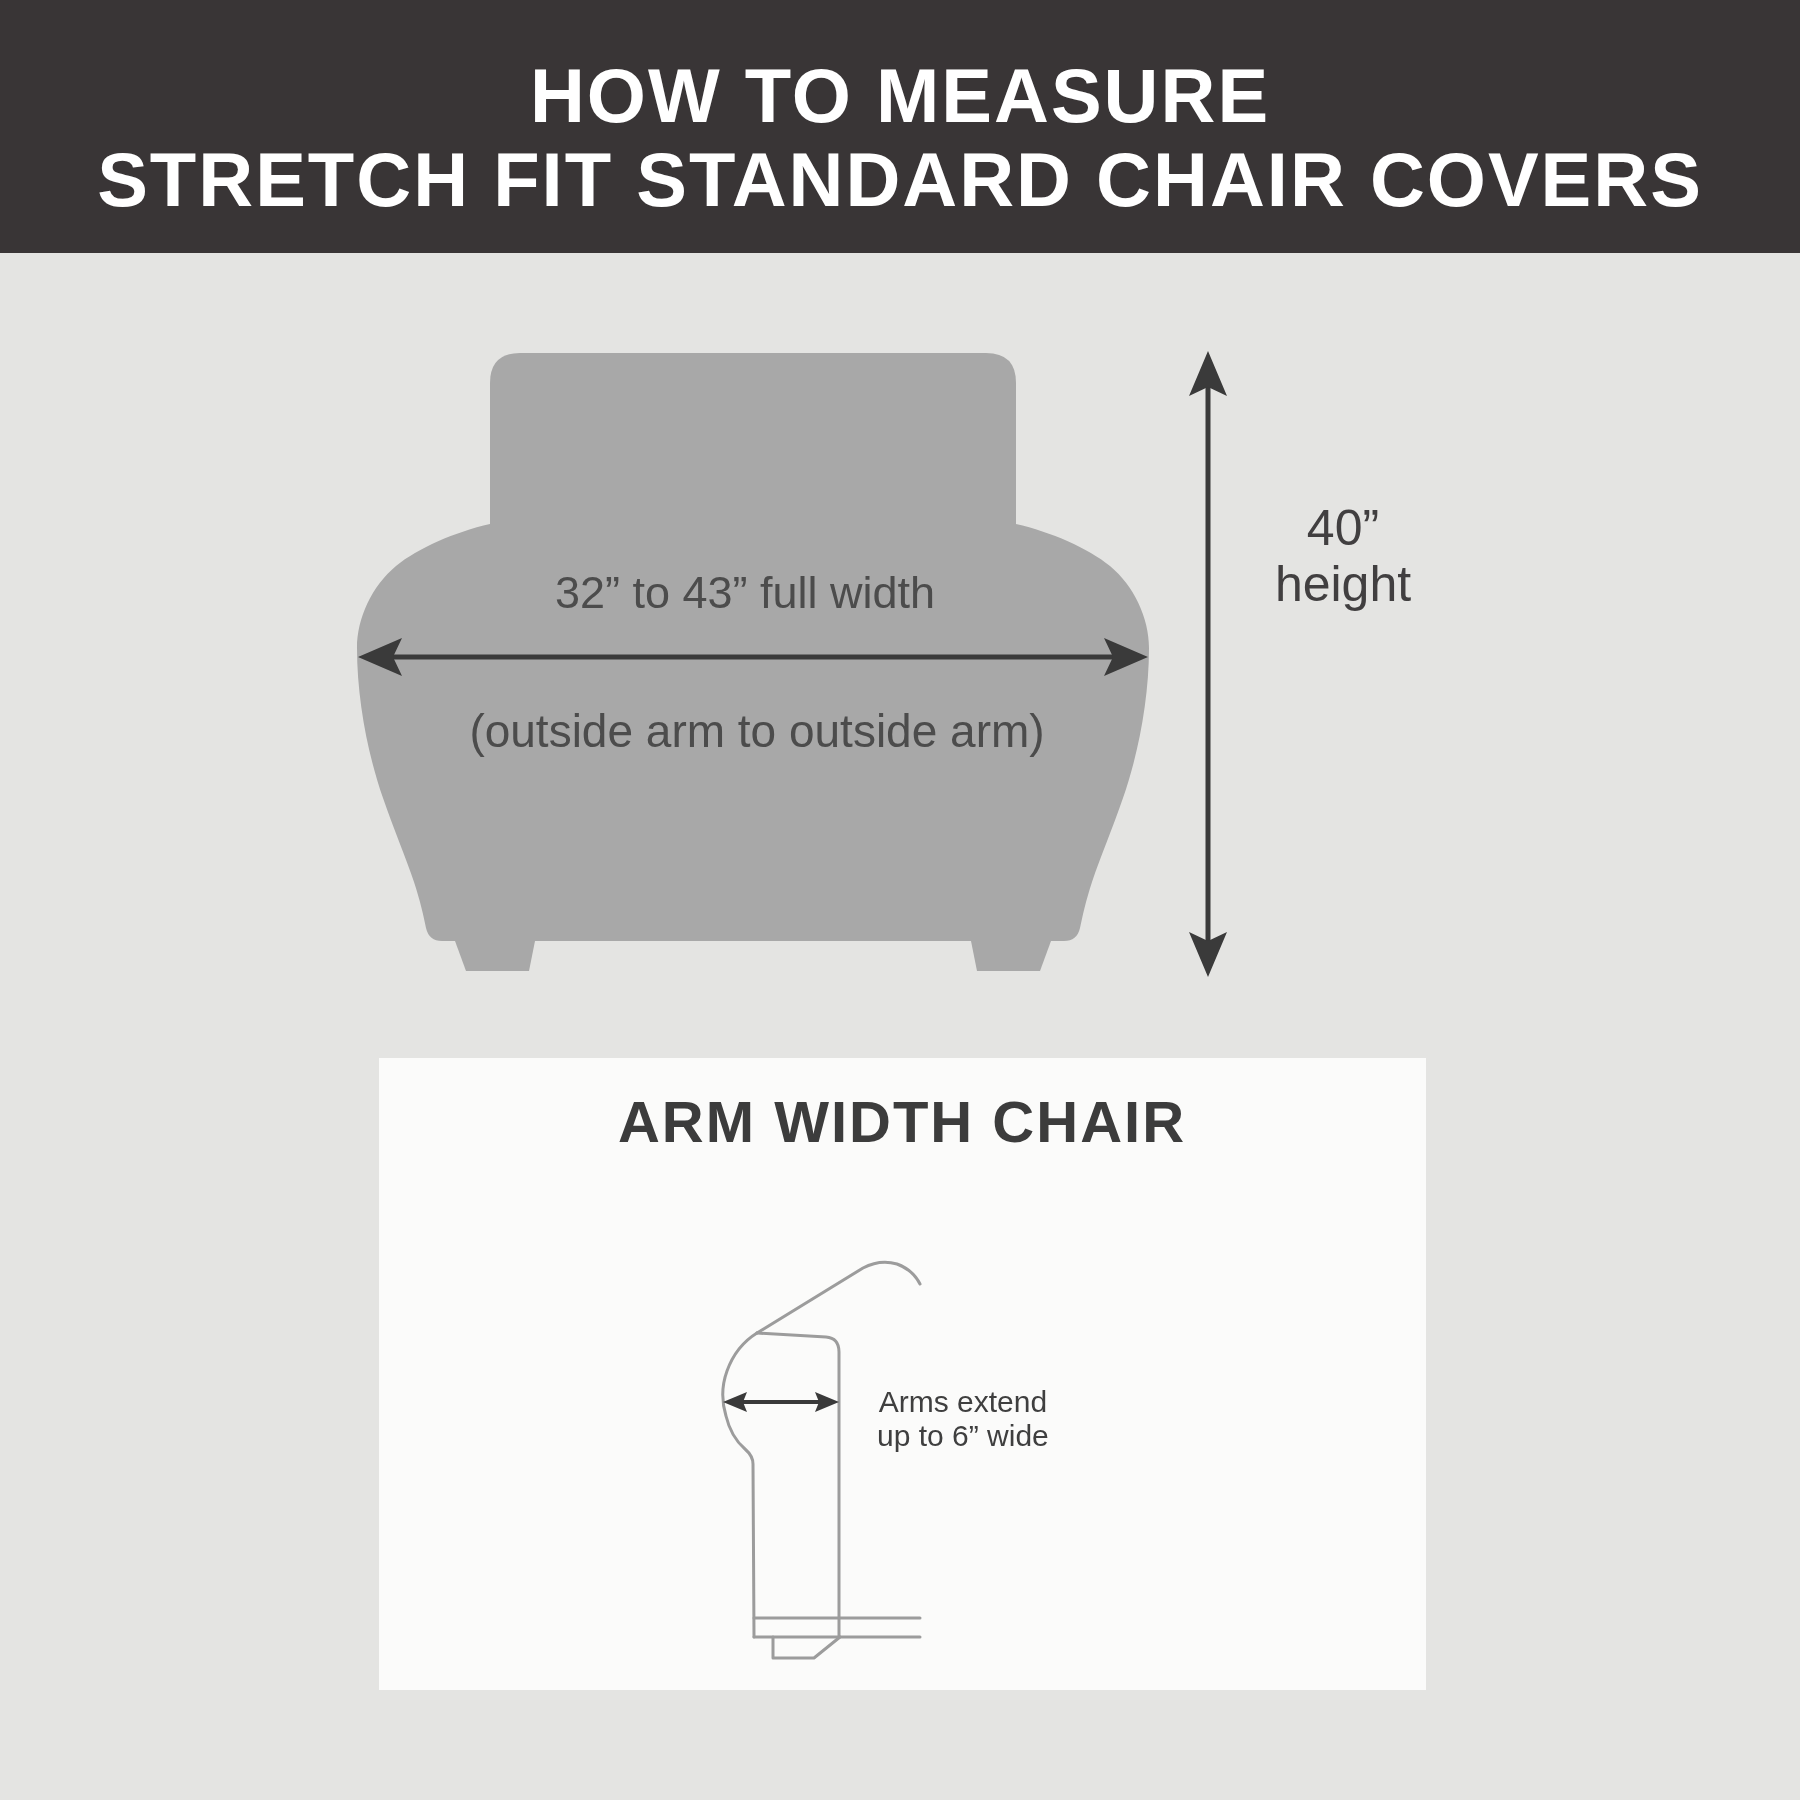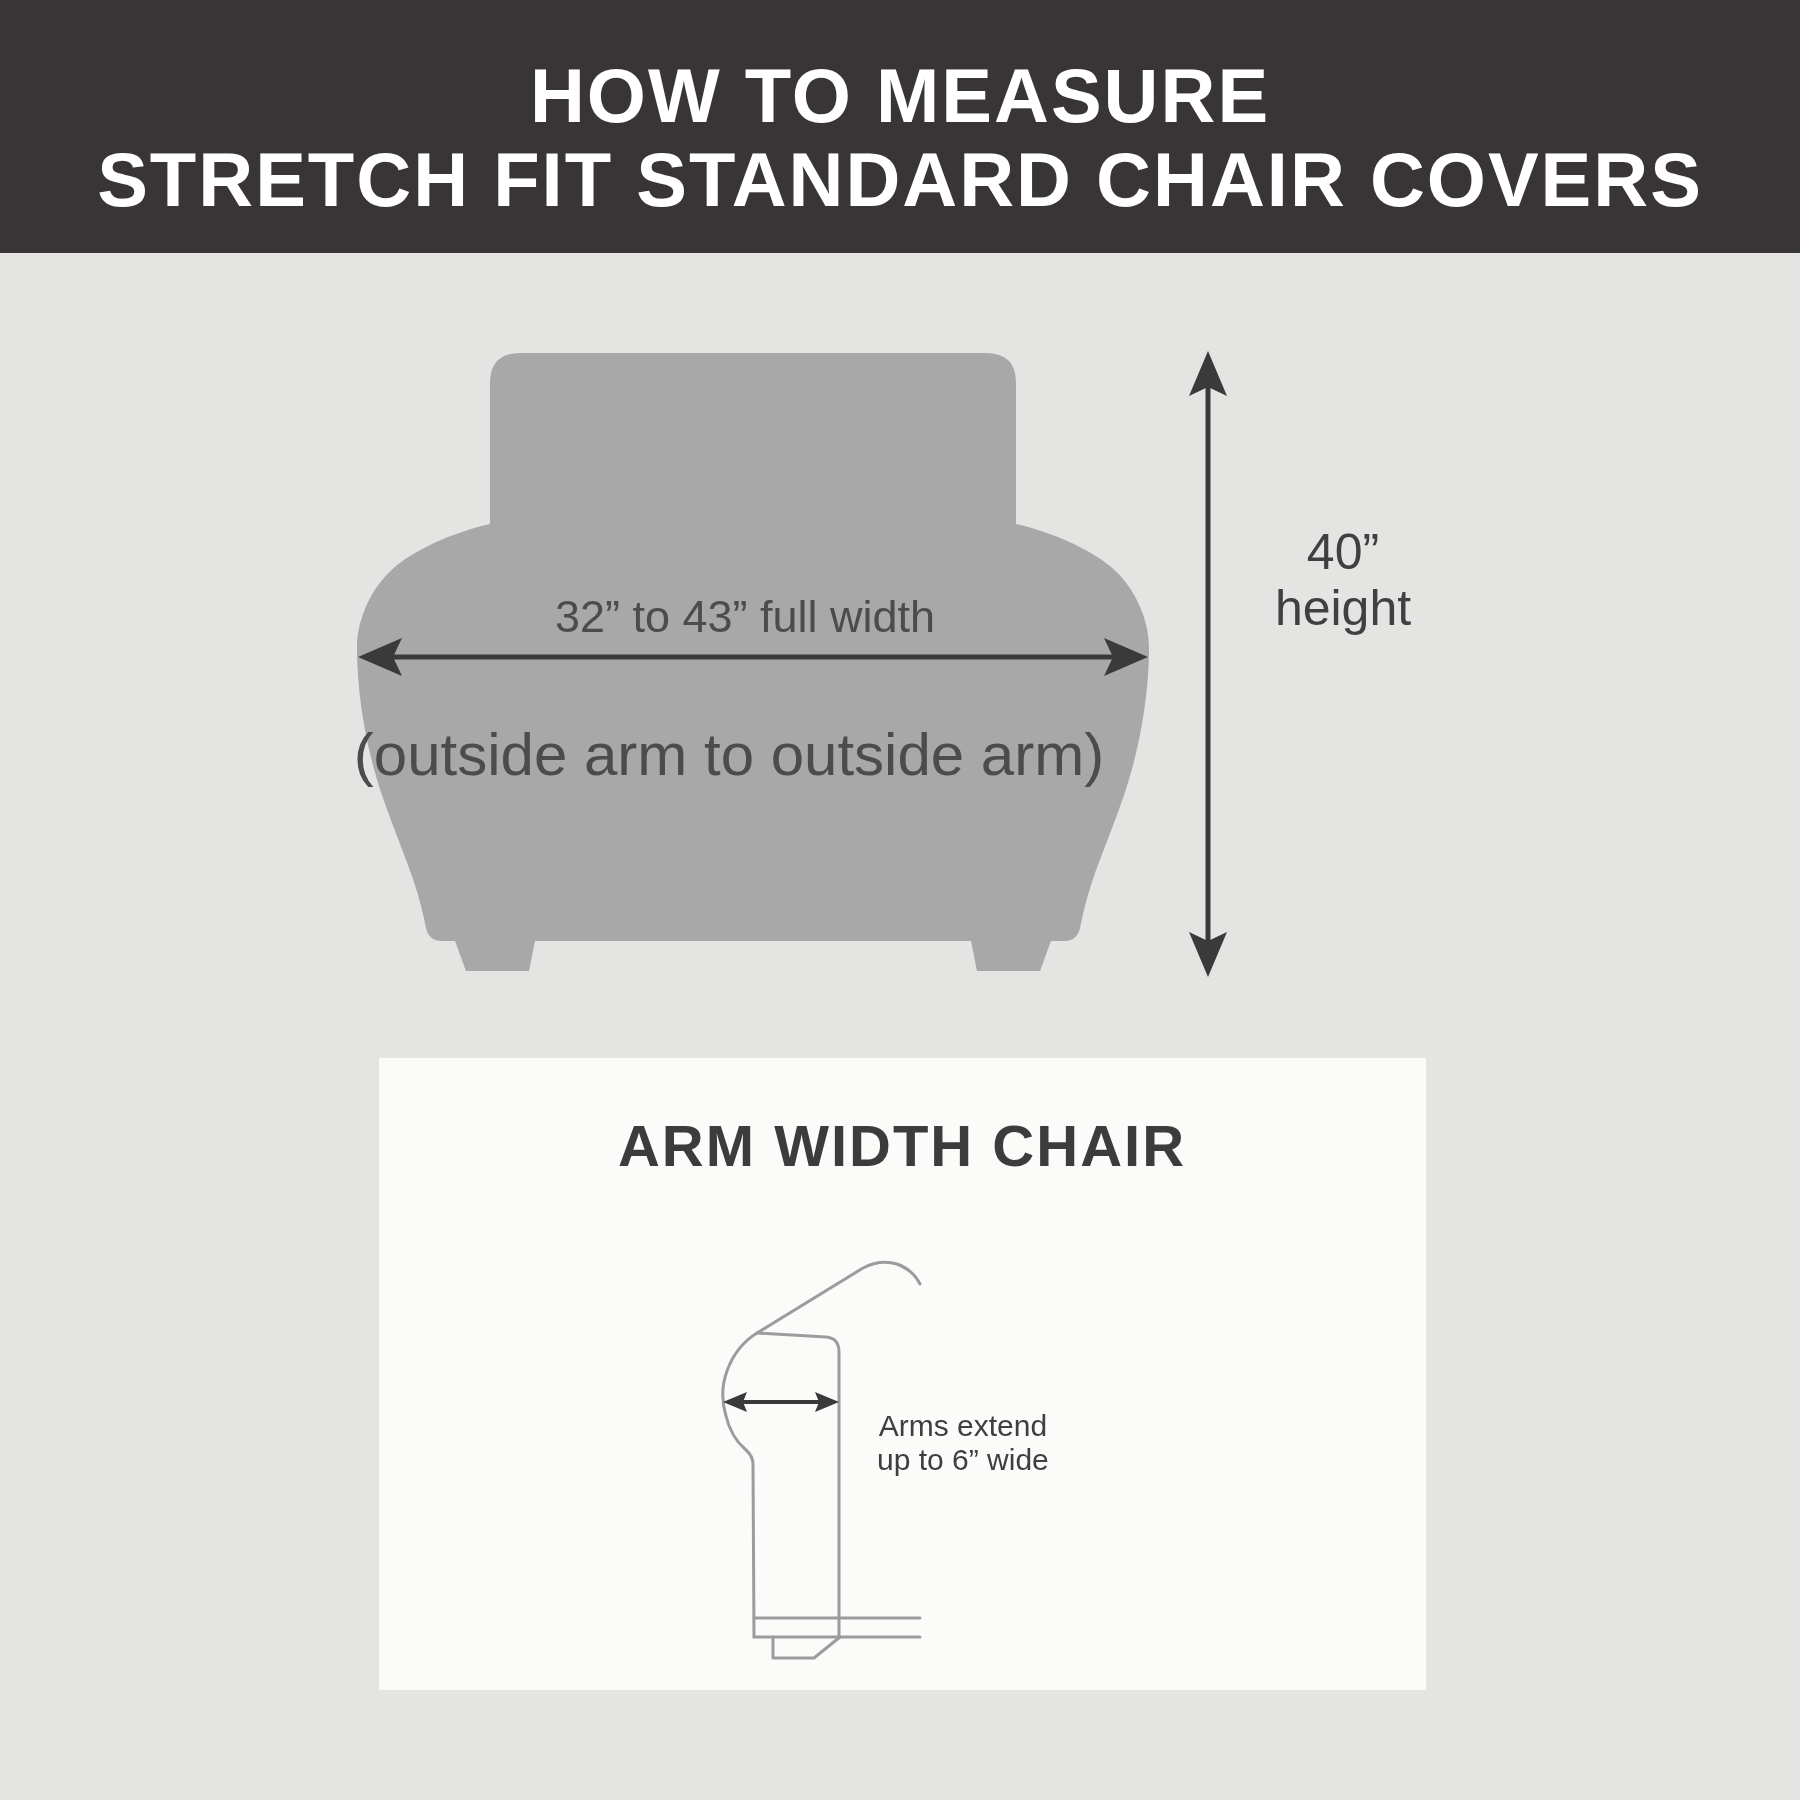--- a/index.html
+++ b/index.html
@@ -56,34 +56,33 @@
     height: 1800px;
     z-index: 2;
     pointer-events: none;
   }
   
   .label {
     position: absolute;
     z-index: 3;
     color: #4c4c4c;
     white-space: nowrap;
-    margin-top: 24px;
   }
   .width-label {
     left: 745px;
     top: 568px;
     transform: translateX(-50%);
     font-size: 45px;
     line-height: 50px;
   }
   .width-sublabel {
-    left: 729px;
+    left: 757px;
     top: 706px;
     transform: translateX(-50%);
-    font-size: 60px;
+    font-size: 46px;
     line-height: 50px;
   }
   .height-label {
     left: 1343px;
     top: 500px;
     transform: translateX(-50%);
     font-size: 50px;
     line-height: 56px;
     text-align: center;
     color: #413f40;

